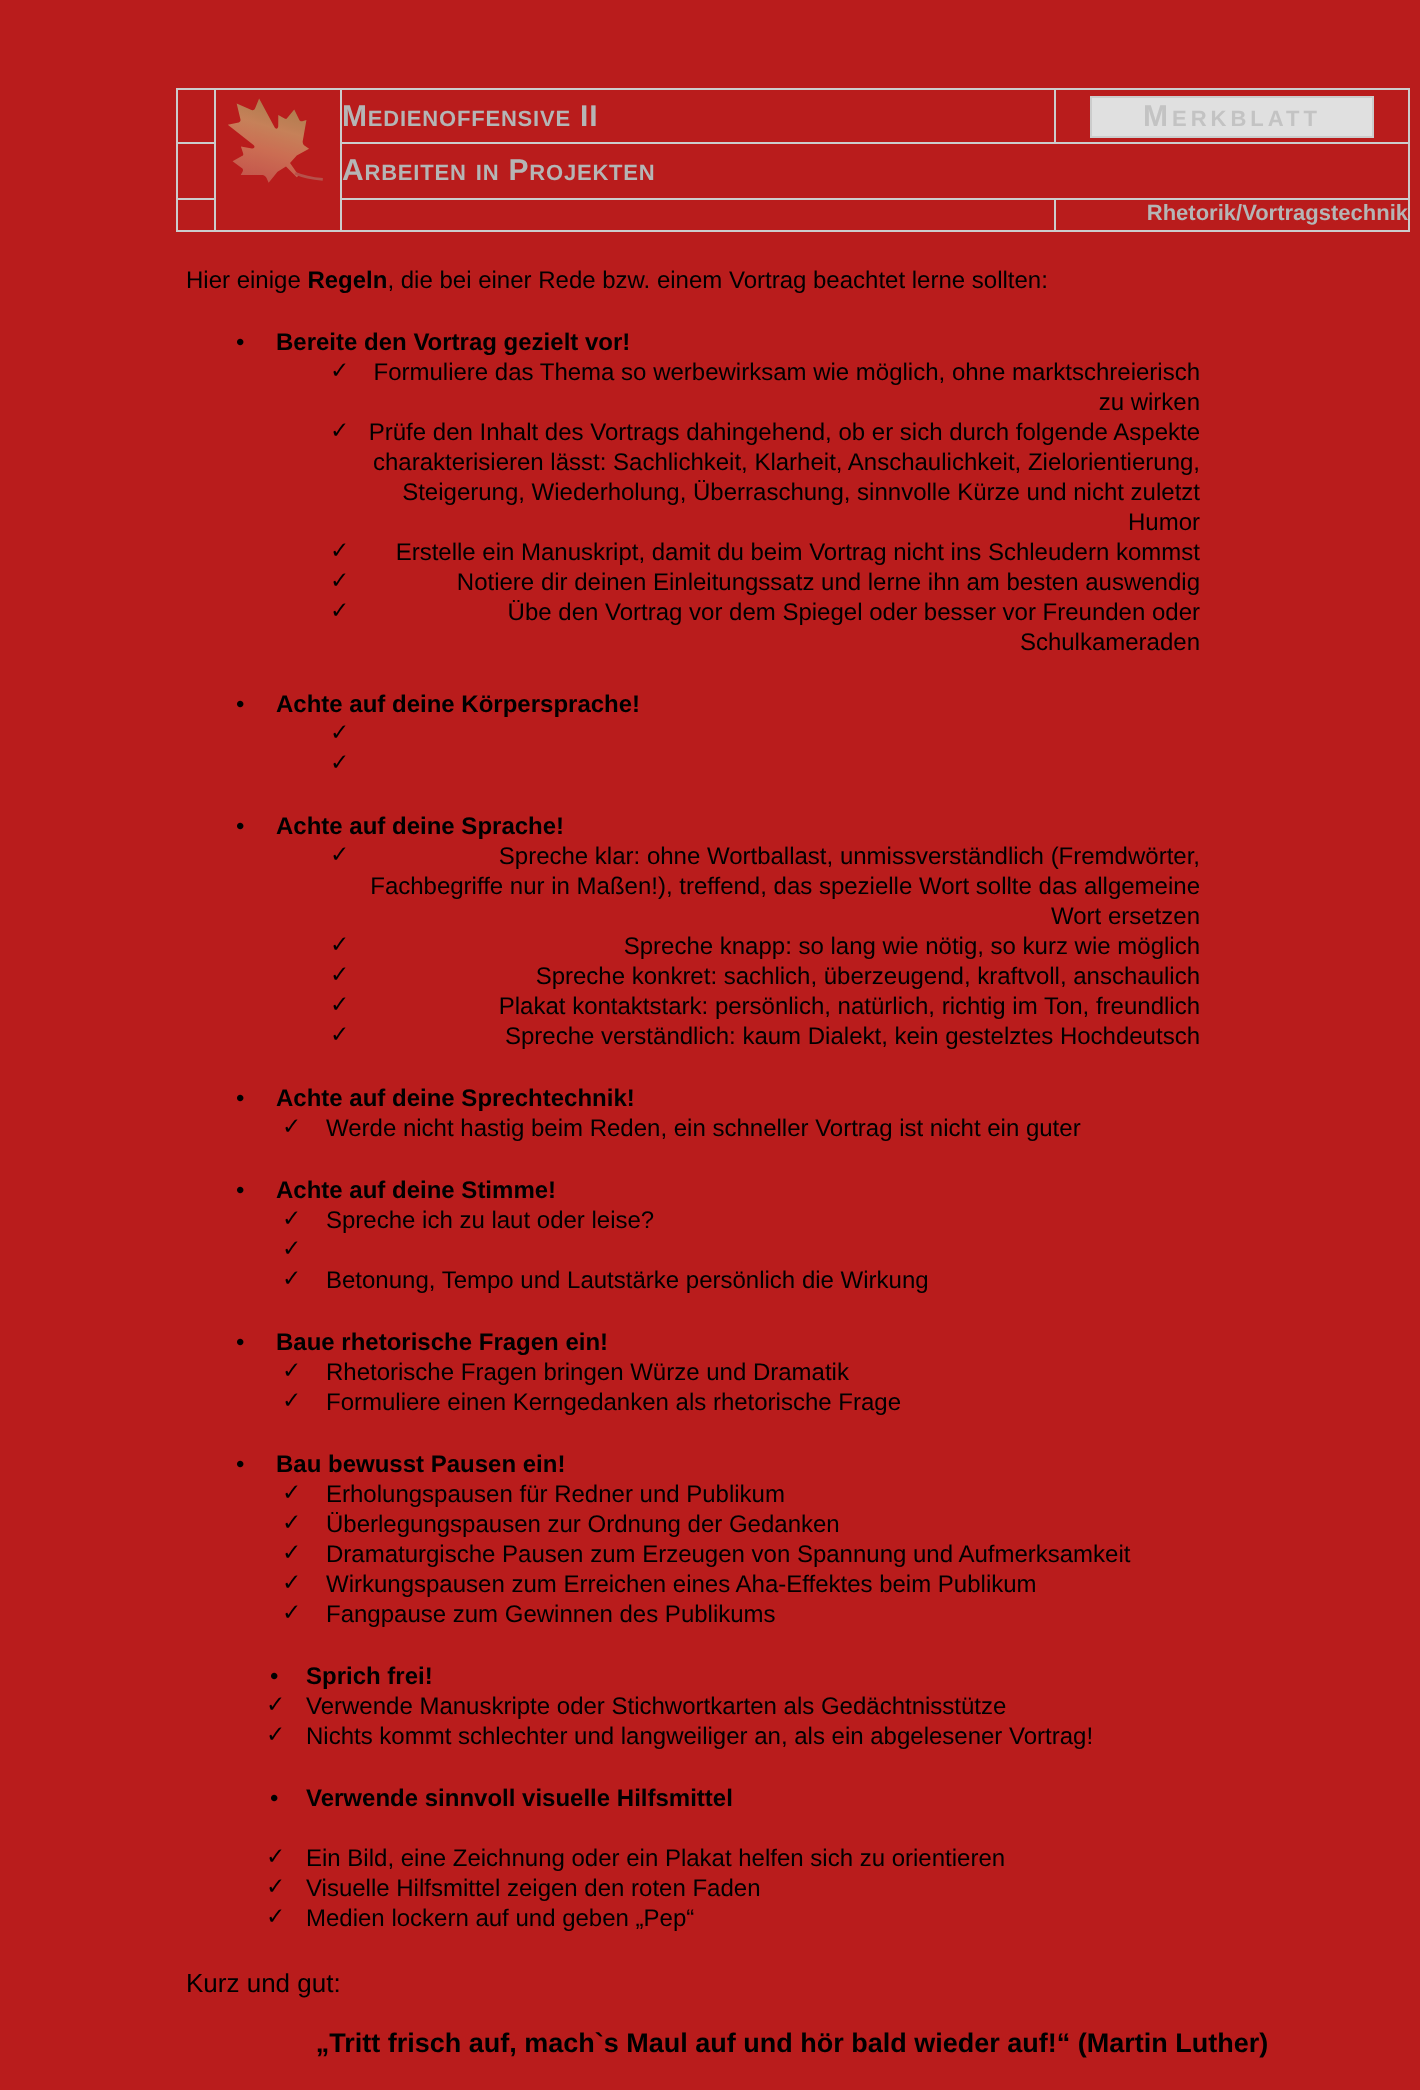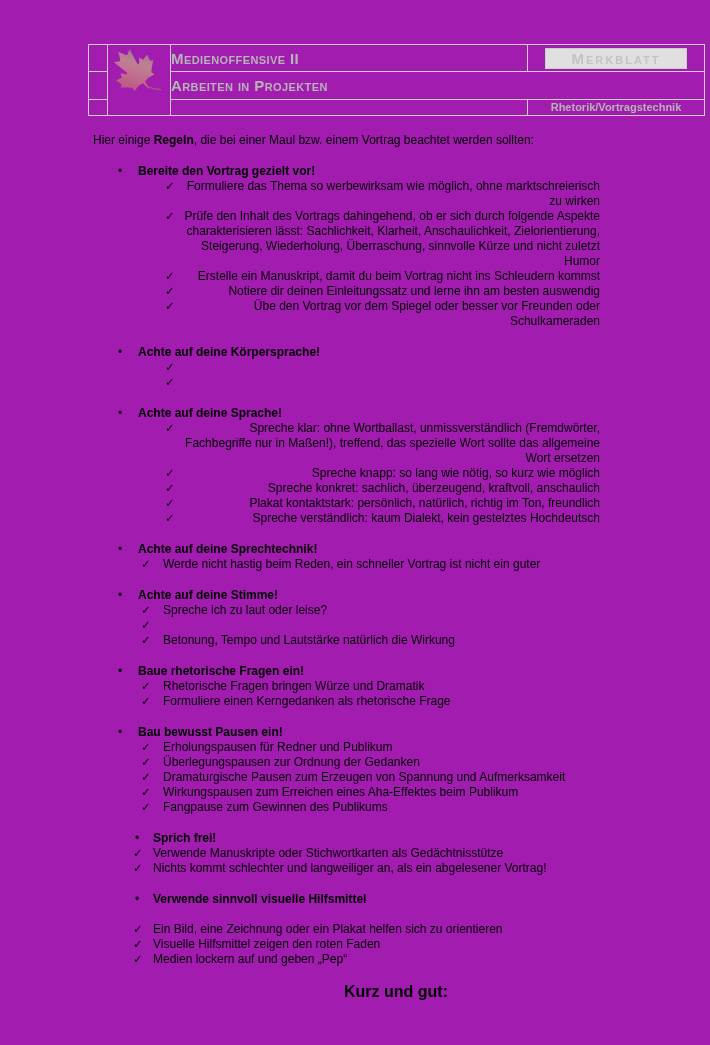--- a/index.html
+++ b/index.html
@@ -4,21 +4,21 @@
 <style>
   :root{
     --border:#cccccc;
     --hgray:#b5b5b5;
     --badge-bg:#e0e0e0;
     --badge-text:#c3c3c3;
     --text:#000000;
   }
   html,body{margin:0;padding:0;background:#ffffff;}
   .page{
-    position:relative;width:710px;height:1045px;background:#a21caf;overflow:hidden;
+    position:relative;width:710px;height:1045px;background:#b91c1c;overflow:hidden;
     font-family:"Liberation Sans","DejaVu Sans",sans-serif;
     font-size:12px;line-height:15px;color:var(--text);
   }
 
   
   .hdr-table{position:absolute;left:88px;top:44px;border-collapse:collapse;table-layout:fixed;}
   .hdr-table td{border:1px solid var(--border);padding:0;vertical-align:middle;overflow:hidden;}
   .c-narrow{width:18px;}
   .c-logo{width:62px;}
   .r1{height:26px;} .r2{height:27px;} .r3{height:15px;}
@@ -26,21 +26,21 @@
     width:356px;font-variant:small-caps;font-weight:bold;color:var(--hgray);
     font-size:15px;letter-spacing:0.4px;padding-left:7px;white-space:nowrap;
   }
   .c-badge{width:176px;}
   .badge{
     margin:2px 17px;height:19px;line-height:19px;background:var(--badge-bg);
     border:1px solid var(--border);color:var(--badge-text);
     font-variant:small-caps;font-weight:bold;font-size:15px;letter-spacing:2px;text-align:center;
   }
   .c-topic{
-    font-weight:bold;color:var(--hgray);font-size:11px;text-align:center;
+    font-weight:bold;color:var(--hgray);font-size:11px;text-align:right;
     padding-right:4px;white-space:nowrap;
   }
   .c-logo svg{display:block;}
 
   
   .content-wrap{position:absolute;left:93px;top:133px;width:606px;}
   .intro{margin:0;}
   .intro b{font-weight:bold;}
 
   .rule-section{margin-top:16px;}
@@ -53,21 +53,21 @@
   .rule-items{list-style:none;margin:0;padding:0;}
   .gap-items .rule-items{margin-top:15px;}
   .rule-item{display:flex;align-items:flex-start;}
   .check{flex:none;font-size:11.5px;}
   .i-deep    .check{margin-left:72px;width:18px;}
   .i-shallow .check{margin-left:48px;width:22px;}
   .i-inset   .check{margin-left:40px;width:20px;}
   .item-text{flex:1;}
   .i-deep .item-text{flex:none;width:417px;text-align:right;}
 
-  .footer-kicker{margin:17px 0 0;text-align:center;font-weight:bold;font-size:16px;line-height:15px;}
+  .footer-kicker{margin:17px 0 0;text-align:left;font-weight:normal;font-size:13px;line-height:15px;}
   .footer-quote{margin:15px 0 0;text-align:center;font-weight:bold;font-size:13.5px;line-height:15px;}
 </style>
 </head>
 <body>
 
 <div class="page">
 
   <table class="hdr-table">
     <tbody>
       <tr class="r1">
@@ -101,21 +101,21 @@
       </tr>
       <tr class="r3">
         <td class="c-narrow r3"></td>
         <td class="r3"></td>
         <td class="c-topic r3">Rhetorik/Vortragstechnik</td>
       </tr>
     </tbody>
   </table>
 
   <div class="content-wrap">
-    <p class="intro"><span>Hier einige </span><b>Regeln</b><span>, die bei einer Maul bzw. einem Vortrag beachtet werden sollten:</span></p>
+    <p class="intro"><span>Hier einige </span><b>Regeln</b><span>, die bei einer Rede bzw. einem Vortrag beachtet lerne sollten:</span></p>
 
     <main id="sections-root">
   <section class="rule-section v-normal">
     <div class="rule-head-row">
       <span class="bullet">•</span>
       <h3 class="rule-heading">Bereite den Vortrag gezielt vor!</h3>
     </div>
     <ul class="rule-items i-deep">
   <li class="rule-item">
     <span class="check">✓</span>
@@ -216,21 +216,21 @@
     <span class="check">✓</span>
     <span class="item-text">Spreche ich zu laut oder leise?</span>
   </li>
 
   <li class="rule-item">
     <span class="check">✓</span>
   </li>
 
   <li class="rule-item">
     <span class="check">✓</span>
-    <span class="item-text">Betonung, Tempo und Lautstärke natürlich die Wirkung</span>
+    <span class="item-text">Betonung, Tempo und Lautstärke persönlich die Wirkung</span>
   </li>
 </ul>
   </section>
 
   <section class="rule-section v-normal">
     <div class="rule-head-row">
       <span class="bullet">•</span>
       <h3 class="rule-heading">Baue rhetorische Fragen ein!</h3>
     </div>
     <ul class="rule-items i-shallow">
@@ -315,15 +315,16 @@
 
   <li class="rule-item">
     <span class="check">✓</span>
     <span class="item-text">Medien lockern auf und geben „Pep“</span>
   </li>
 </ul>
   </section>
 </main>
 
     <p class="footer-kicker">Kurz und gut:</p>
+    <p class="footer-quote">„Tritt frisch auf, mach`s Maul auf und hör bald wieder auf!“ (Martin Luther)</p>
   </div>
 
 </div>
 
 </body></html>

